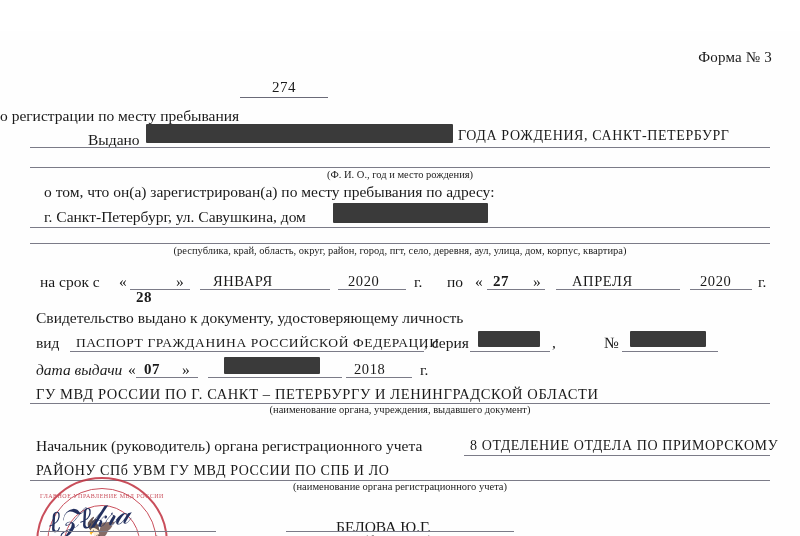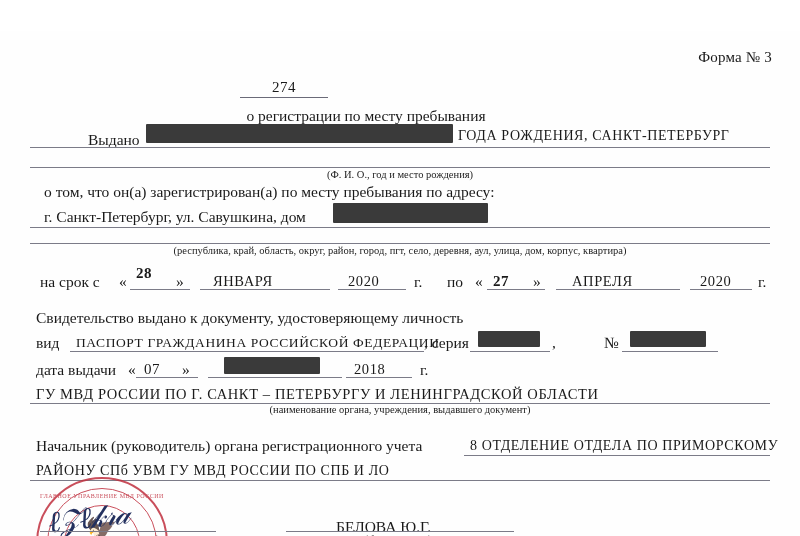--- a/index.html
+++ b/index.html
@@ -45,21 +45,20 @@
     border-bottom: 1px solid #6a6a78;
     padding: 0 22px 1px 22px;
     text-align: center;
     min-width: 44px;
   }
   .subtitle {
     position: absolute;
     top: 76px;
     left: 0;
     width: 732px;
-    text-align: center;
     font-size: 15.5px;
   }
   .line {
     position: absolute;
     border-bottom: 1px solid #7b7b88;
     height: 0;
   }
   .txt {
     position: absolute;
     font-size: 15.5px;
@@ -176,21 +175,21 @@
   <div class="txt" style="left:44px; top:152px;">о том, что он(а) зарегистрирован(а) по месту пребывания по адресу:</div>
 
   <div class="txt" style="left:44px; top:177px;">г. Санкт-Петербург, ул. Савушкина, дом</div>
   <div class="redact" style="left:333px; top:172px; width:155px; height:20px;"></div>
   <div class="line" style="left:30px; top:196px; width:740px;"></div>
   <div class="line" style="left:30px; top:212px; width:740px;"></div>
   <div class="small-caption" style="top:214px;">(республика, край, область, округ, район, город, пгт, село, деревня, аул, улица, дом, корпус, квартира)</div>
 
   <div class="txt" style="left:40px; top:242px;">на срок с</div>
   <div class="txt" style="left:119px; top:242px;">«</div>
-  <div class="txt handwrite bold-ink" style="left:136px; top:234px; font-weight:700;">28</div>
+  <div class="txt handwrite bold-ink" style="left:136px; top:258px; font-weight:700;">28</div>
   <div class="txt" style="left:176px; top:242px;">»</div>
   <div class="line" style="left:130px; top:258px; width:60px;"></div>
 
   <div class="txt bold-ink" style="left:213px; top:242px; font-size:14.5px;">ЯНВАРЯ</div>
   <div class="line" style="left:200px; top:258px; width:130px;"></div>
 
   <div class="txt bold-ink" style="left:348px; top:242px; font-size:14.5px;">2020</div>
   <div class="line" style="left:338px; top:258px; width:68px;"></div>
   <div class="txt" style="left:414px; top:242px;">г.</div>
 
@@ -213,41 +212,42 @@
   <div class="txt bold-ink" style="left:76px; top:304px; font-size:13.5px;">ПАСПОРТ ГРАЖДАНИНА РОССИЙСКОЙ ФЕДЕРАЦИИ</div>
   <div class="line" style="left:70px; top:320px; width:354px;"></div>
   <div class="txt" style="left:424px; top:303px;">, серия</div>
   <div class="redact" style="left:478px; top:300px; width:62px; height:16px;"></div>
   <div class="line" style="left:470px; top:320px; width:80px;"></div>
   <div class="txt" style="left:552px; top:303px;">,</div>
   <div class="txt" style="left:604px; top:303px;">№</div>
   <div class="redact" style="left:630px; top:300px; width:76px; height:16px;"></div>
   <div class="line" style="left:622px; top:320px; width:96px;"></div>
 
-  <div class="txt" style="left:36px; top:330px;">дата выдачи</div>
+  <div class="txt" style="left:36px; top:330px;font-style:italic;">дата выдачи</div>
   <div class="txt" style="left:128px; top:330px;">«</div>
-  <div class="txt handwrite bold-ink" style="left:144px; top:330px; font-weight:400;">07</div>
+  <div class="txt handwrite bold-ink" style="left:144px; top:330px; font-weight:700;">07</div>
   <div class="txt" style="left:182px; top:330px;">»</div>
   <div class="line" style="left:136px; top:346px; width:62px;"></div>
   <div class="redact" style="left:224px; top:326px; width:96px; height:17px;"></div>
   <div class="line" style="left:208px; top:346px; width:134px;"></div>
   <div class="txt bold-ink" style="left:354px; top:330px; font-size:14.5px;">2018</div>
   <div class="line" style="left:346px; top:346px; width:66px;"></div>
   <div class="txt" style="left:420px; top:330px;">г.</div>
 
   <div class="txt bold-ink" style="left:36px; top:355px; font-size:14.5px;">ГУ  МВД  РОССИИ  ПО  Г. САНКТ – ПЕТЕРБУРГУ  И  ЛЕНИНГРАДСКОЙ ОБЛАСТИ</div>
   <div class="line" style="left:30px; top:372px; width:740px;"></div>
   <div class="small-caption" style="top:373px;">(наименование органа, учреждения, выдавшего документ)</div>
 
   <div class="txt" style="left:36px; top:406px;">Начальник (руководитель) органа регистрационного учета</div>
   <div class="txt bold-ink" style="left:470px; top:407px; font-size:14px;">8 ОТДЕЛЕНИЕ ОТДЕЛА  ПО ПРИМОРСКОМУ</div>
   <div class="line" style="left:464px; top:424px; width:306px;"></div>
 
   <div class="txt bold-ink" style="left:36px; top:432px; font-size:14px;">РАЙОНУ СПб УВМ  ГУ  МВД  РОССИИ  ПО СПБ  И  ЛО</div>
   <div class="line" style="left:30px; top:449px; width:740px;"></div>
+  <div class="small-caption" style="top:450px;">(наименование органа регистрационного учета)</div>
 
   <div class="stamp">
     <div class="stamp-inner"></div>
     <div class="stamp-txt-top">ГЛАВНОЕ УПРАВЛЕНИЕ МВД РОССИИ</div>
     <div class="stamp-eagle">🦅</div>
 
   </div>
 
   <div class="signature">ℓ𝒵ℓ𝓀𝓇𝒶</div>
   <div class="line" style="left:40px; top:500px; width:176px;"></div>

